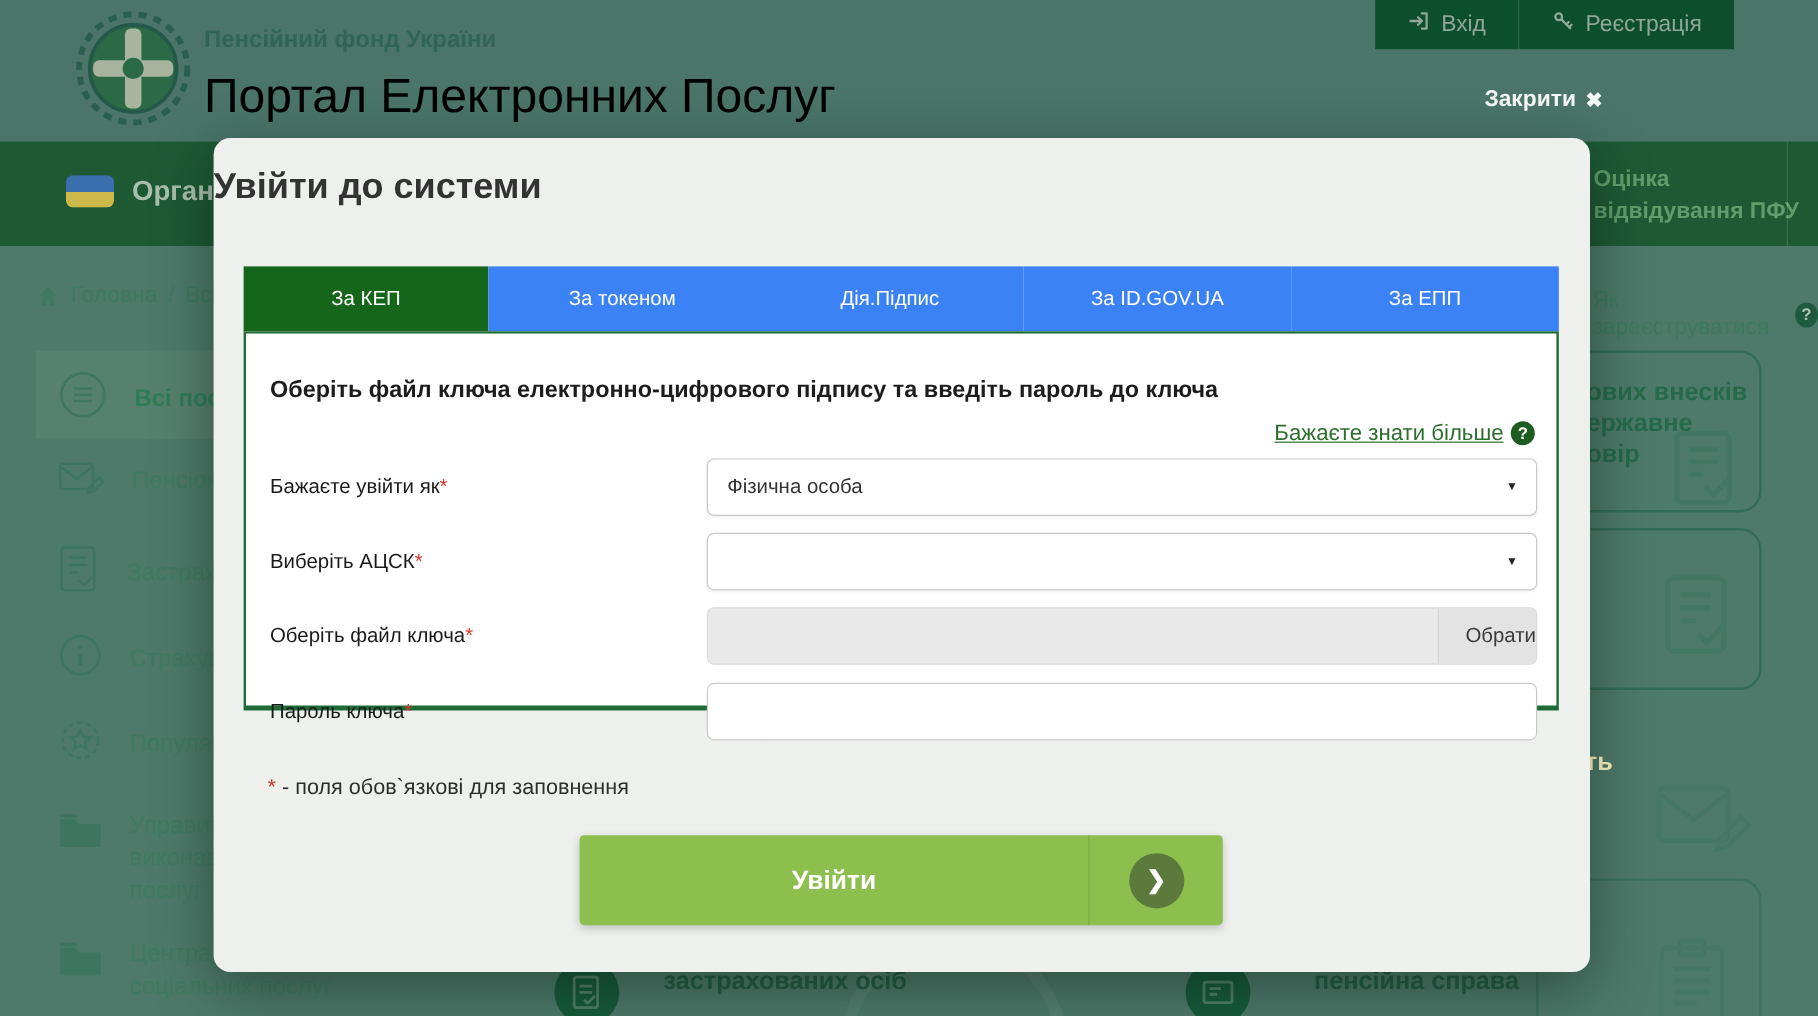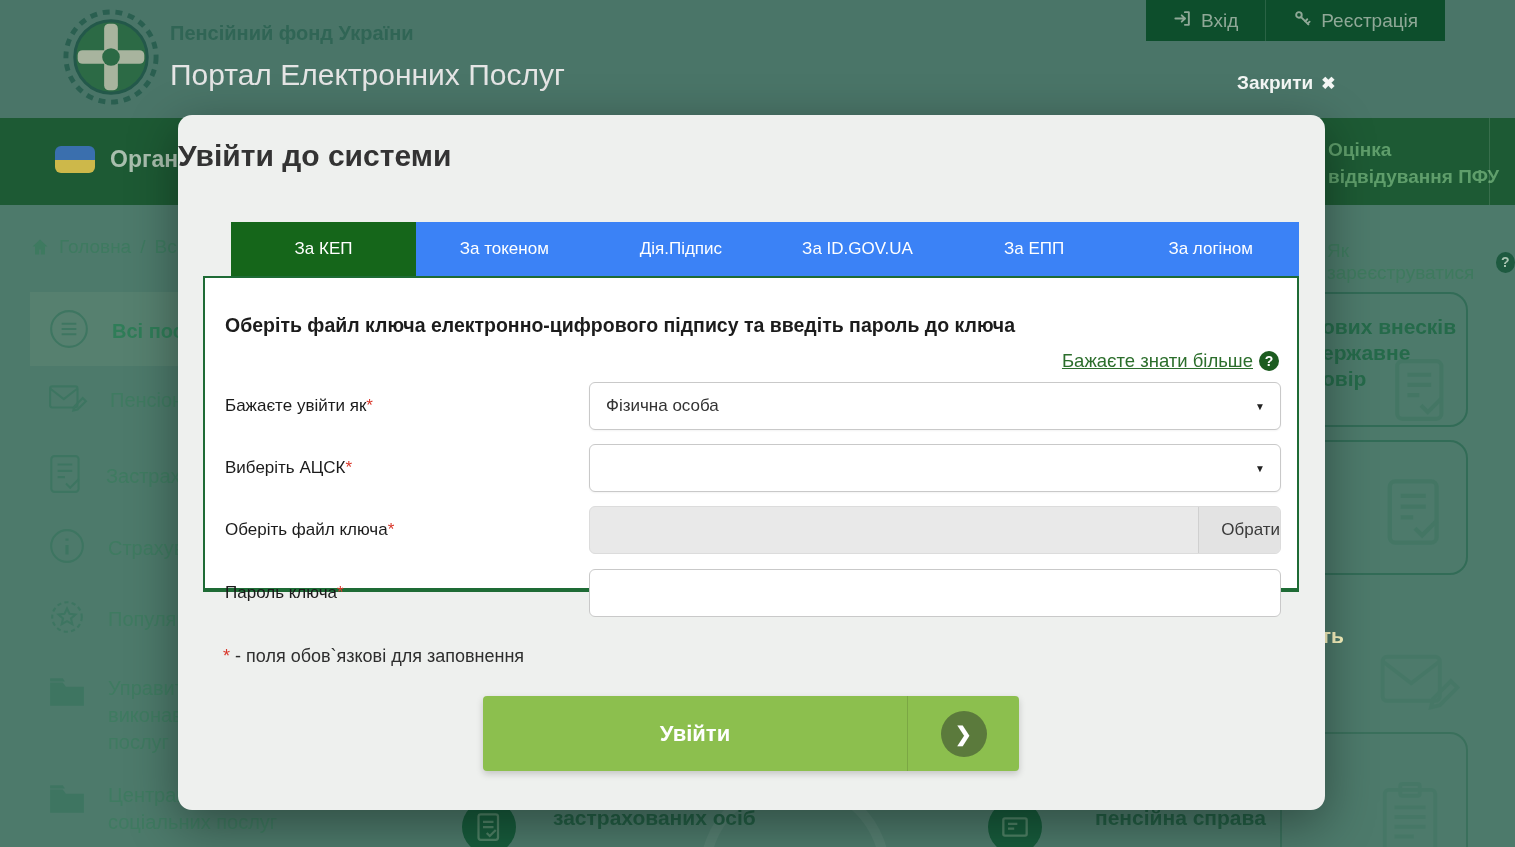--- a/index.html
+++ b/index.html
@@ -3,21 +3,21 @@
 <meta charset="utf-8">
 <style>
   * { box-sizing: border-box; margin: 0; padding: 0; }
   body { margin: 0; background: #222; font-family: "Liberation Sans", sans-serif; }
   .page { position: relative; width: 1515px; height: 847px; overflow: hidden; background: #4d7a6b; font-family: "Liberation Sans", sans-serif; }
 
   
   .hdr { position: absolute; left: 0; top: 0; width: 1515px; height: 118px; background: #4a7568; }
   .logo { position: absolute; left: 62px; top: 8px; width: 98px; height: 98px; }
   .brand-small { position: absolute; left: 170px; top: 22px; font-size: 20px; font-weight: bold; color: #3065550; color: #306555; }
-  .brand-big { position: absolute; left: 170px; top: 58px; font-size: 30px; color: #e5e5e5; }
+  .brand-big { position: absolute; left: 170px; top: 58px; font-size: 40px; color: #000000; }
   .top-btns { position: absolute; left: 1146px; top: 0; height: 41px; display: flex; }
   .top-btn { display: flex; align-items: center; gap: 9px; padding: 0 27px; background: #0d4e2c; color: #8fa897; font-size: 19px; }
   .top-btn + .top-btn { border-left: 1px solid rgba(255,255,255,0.12); }
 
   .nav { position: absolute; left: 0; top: 118px; width: 1515px; height: 87px; background: #1d5a34; }
   .nav-left { position: absolute; left: 55px; top: 28px; display: flex; align-items: center; gap: 15px; color: #a9bfae; font-size: 23px; font-weight: bold; }
   .flag { width: 40px; height: 27px; border-radius: 6px; overflow: hidden; display: inline-block; }
   .flag .b { height: 50%; background: #3a6fae; }
   .flag .y { height: 50%; background: #cdb84a; }
   .nav-right { position: absolute; left: 1328px; top: 18px; color: #5f9e6b; font-size: 19px; font-weight: bold; line-height: 27px; }
@@ -51,21 +51,21 @@
 
   
   .close-btn { position: absolute; left: 1237px; top: 72px; display: flex; align-items: center; gap: 8px; color: #f4f7f5; font-size: 19px; font-weight: bold; cursor: pointer; }
   .close-x { font-size: 17px; }
 
   
   .modal { position: absolute; left: 178px; top: 115px; width: 1147px; height: 695px; background: #eef0ee; border-radius: 14px; box-shadow: 0 14px 50px rgba(0,0,0,0.38); }
   .m-title { position: absolute; left: 0; right: 0; top: 24px; text-align: left; font-size: 30px; font-weight: bold; color: #333; }
   .tabs { position: absolute; left: 25px; top: 107px; width: 1096px; height: 54px; display: flex; }
   .tab { flex: 1; display: flex; align-items: center; justify-content: center; background: #3b82f6; color: #fff; font-size: 17px; cursor: pointer; }
-  .tab.active { flex: none; width: 185px; background: #15661a; margin-left: 28px; }
+  .tab.active { flex: none; width: 204px; background: #15661a; }
   .panel { position: absolute; left: 25px; top: 161px; width: 1096px; height: 316px; background: #fff; border: 2px solid #1e6b35; border-bottom-width: 4px; }
   .p-head { position: absolute; left: 20px; top: 36px; font-size: 19.5px; font-weight: bold; color: #1c1c1c; }
   .more { position: absolute; right: 18px; top: 72px; display: flex; align-items: center; gap: 6px; }
   .more-a { color: #2c6e2c; font-size: 18.5px; text-decoration: underline; cursor: pointer; }
   .h-circle { width: 20px; height: 20px; border-radius: 50%; background: #1c5c20; color: #fff; font-size: 14px; font-weight: bold; display: flex; align-items: center; justify-content: center; }
   .frow { position: absolute; left: 20px; width: 1056px; height: 48px; display: flex; align-items: center; }
   .r1 { top: 104px; } .r2 { top: 166px; } .r3 { top: 228px; } .r4 { top: 291px; }
   .f-label { width: 364px; font-size: 17px; color: #1b1b1b; }
   .req { color: #d9372a; }
   .f-field { flex: 1; position: relative; height: 48px; }
@@ -311,23 +311,20 @@
         </div>
       <div class="tab">
           <span>Дія.Підпис</span>
         </div>
       <div class="tab">
           <span>За ID.GOV.UA</span>
         </div>
       <div class="tab">
           <span>За ЕПП</span>
         </div>
-      <div class="tab">
-          <span>За логіном</span>
-        </div>
     </div>
 
     <div class="panel">
       <div class="p-head">Оберіть файл ключа електронно-цифрового підпису та введіть пароль до ключа</div>
 
       <div class="more">
         <span class="more-a">Бажаєте знати більше</span>
         <span class="h-circle">?</span>
       </div>
 

